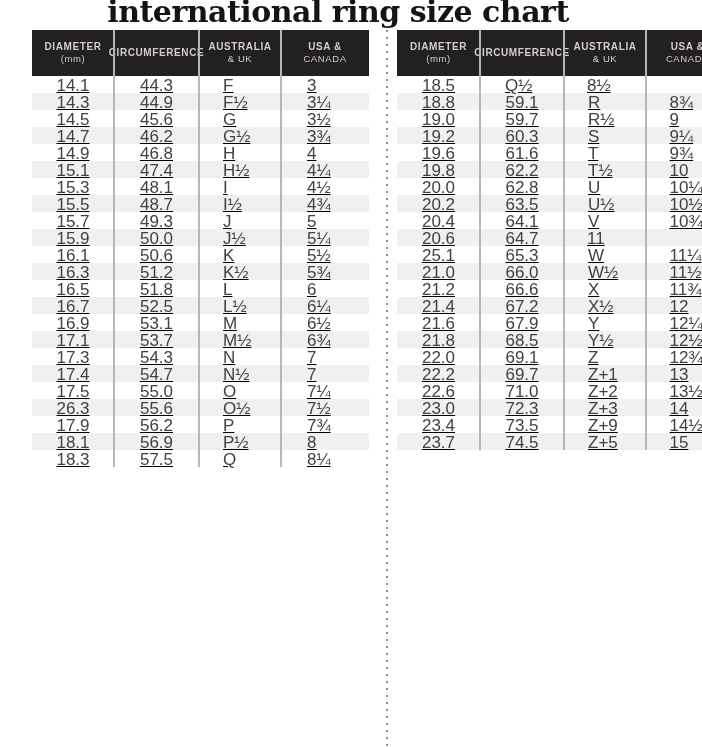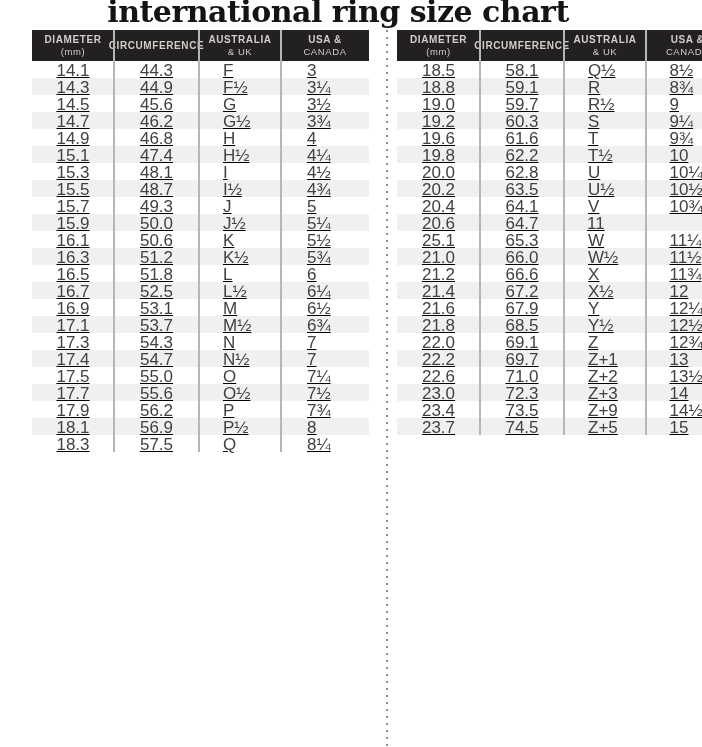--- a/index.html
+++ b/index.html
@@ -35,21 +35,21 @@
 
   .rtable {
     position: absolute;
     top: 30px;
   }
   .rtable.left  { left: 0;   width: 337px; }
   .rtable.right { left: 365px; width: 332px; }
 
   .thead {
     display: grid;
-    height: 31px;
+    height: 46px;
     background: var(--header-bg, #232021);
   }
   .left  .thead, .left  .row { grid-template-columns: 82px 85px 82px 88px; }
   .right .thead, .right .row { grid-template-columns: 83px 84px 82px 83px; }
 
   .th {
     display: flex;
     flex-direction: column;
     align-items: center;
     justify-content: center;
@@ -383,21 +383,21 @@
           </div>
           <div class="cell c3">
             <span class="v">O</span>
           </div>
           <div class="cell c4">
             <span class="v">7¼</span>
           </div>
         </div>
         <div class="row">
           <div class="cell c1">
-            <span class="v">17.7</span>
+            <span class="v">26.3</span>
           </div>
           <div class="cell c2">
             <span class="v">55.6</span>
           </div>
           <div class="cell c3">
             <span class="v">O½</span>
           </div>
           <div class="cell c4">
             <span class="v">7½</span>
           </div>
@@ -467,23 +467,20 @@
       <div class="th">
         <span class="l1">USA &amp;</span>
         <span class="l2">CANADA</span>
       </div>
     </div>
     <div class="tbody">
         <div class="row">
           <div class="cell c1">
             <span class="v">18.5</span>
           </div>
-          <div class="cell c2">
-            <span class="v">58.1</span>
-          </div>
           <div class="cell c3">
             <span class="v">Q½</span>
           </div>
           <div class="cell c4">
             <span class="v">8½</span>
           </div>
         </div>
         <div class="row">
           <div class="cell c1">
             <span class="v">18.8</span>

